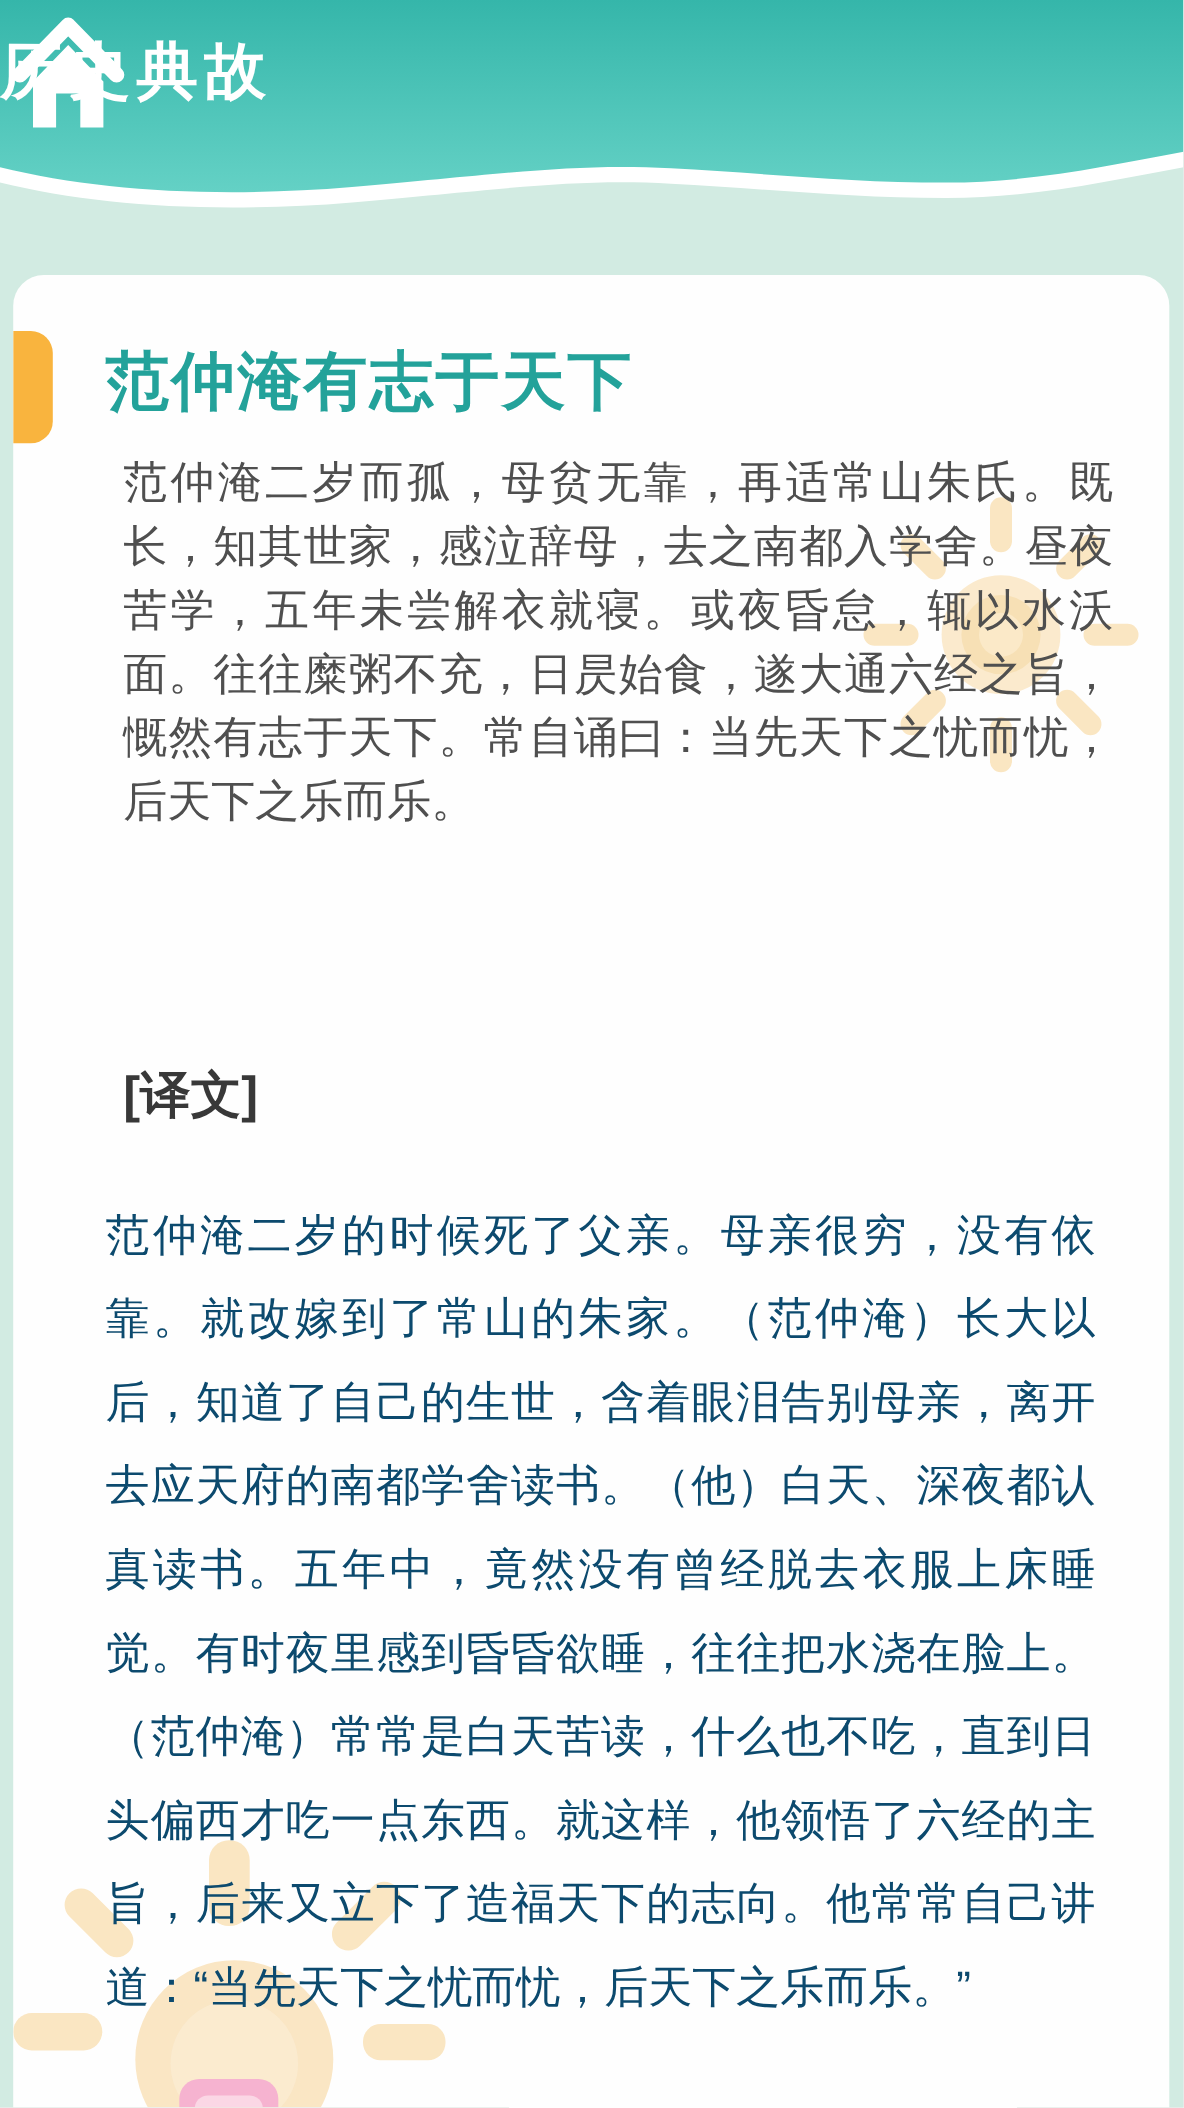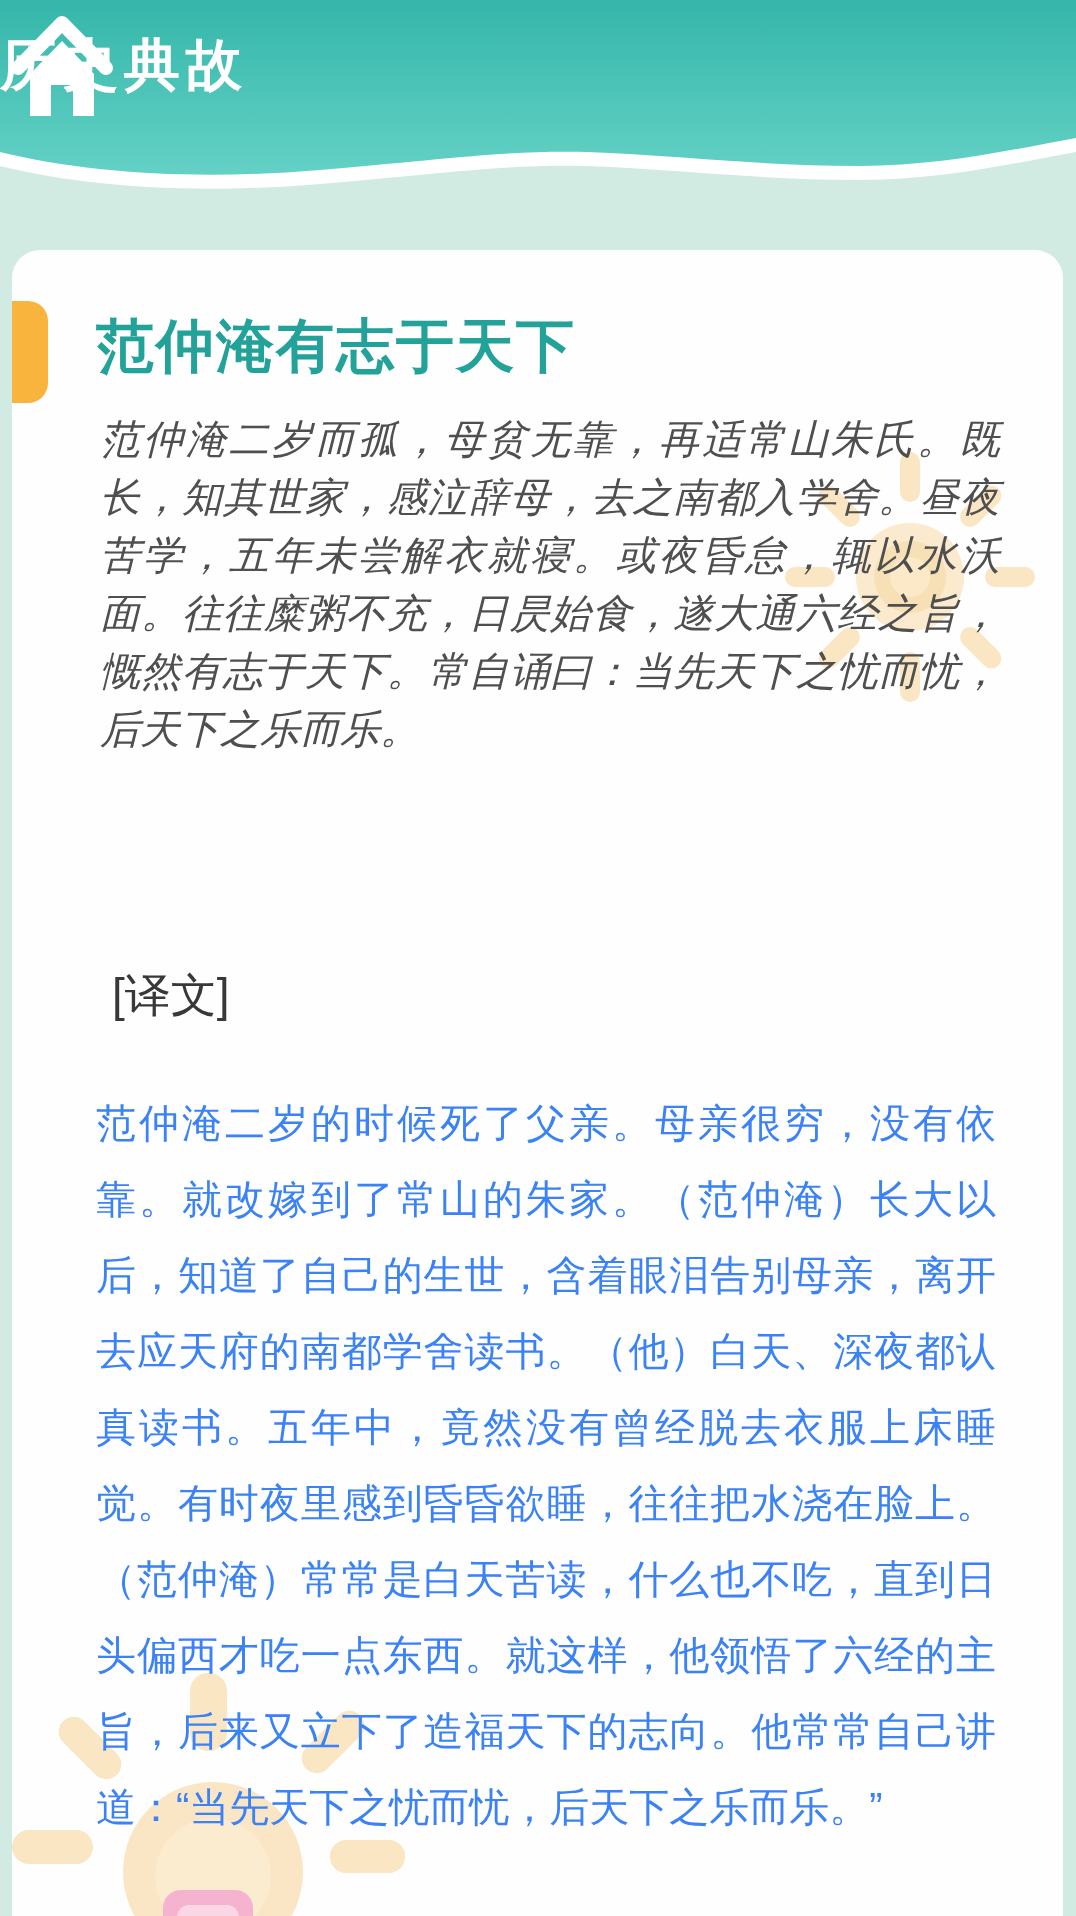--- a/index.html
+++ b/index.html
@@ -26,32 +26,32 @@
   }
   .tab-marker{
     position:absolute;left:0;top:51px;width:36px;height:102px;
     background:#F9B43E;border-radius:0 20px 20px 0;z-index:3;
   }
   .article-title{
     position:absolute;left:84px;top:58px;z-index:4;
     color:#23A29A;font-size:58px;font-weight:bold;letter-spacing:2px;
   }
   .classical-text{
-    position:absolute;left:88px;top:100px;width:900px;z-index:4;
+    position:absolute;left:100px;top:100px;width:900px;z-index:4;
     margin-top:60px;
-    color:#4f4f4f;font-size:40px;line-height:58px;text-align:justify;font-style:italic;
+    color:#4f4f4f;font-size:40px;line-height:58px;text-align:justify;
   }
   .classical-text{top:160px;margin-top:0;}
   .translation-label{
     position:absolute;left:100px;top:715px;z-index:4;
-    color:#383838;font-size:46px;font-weight:normal;
+    color:#383838;font-size:46px;font-weight:bold;
   }
   .translation-text{
     position:absolute;left:84px;top:835px;width:900px;z-index:4;
-    color:#3b82f6;font-size:40px;line-height:76px;text-align:justify;
+    color:#0c4a6e;font-size:40px;line-height:76px;text-align:justify;
   }
   
   .sun-right{position:absolute;left:768px;top:180px;z-index:1;}
   .sun-bottom{position:absolute;left:0;top:1400px;z-index:1;}
 </style>
 </head>
 <body>
 
 <div class="screen">
 

